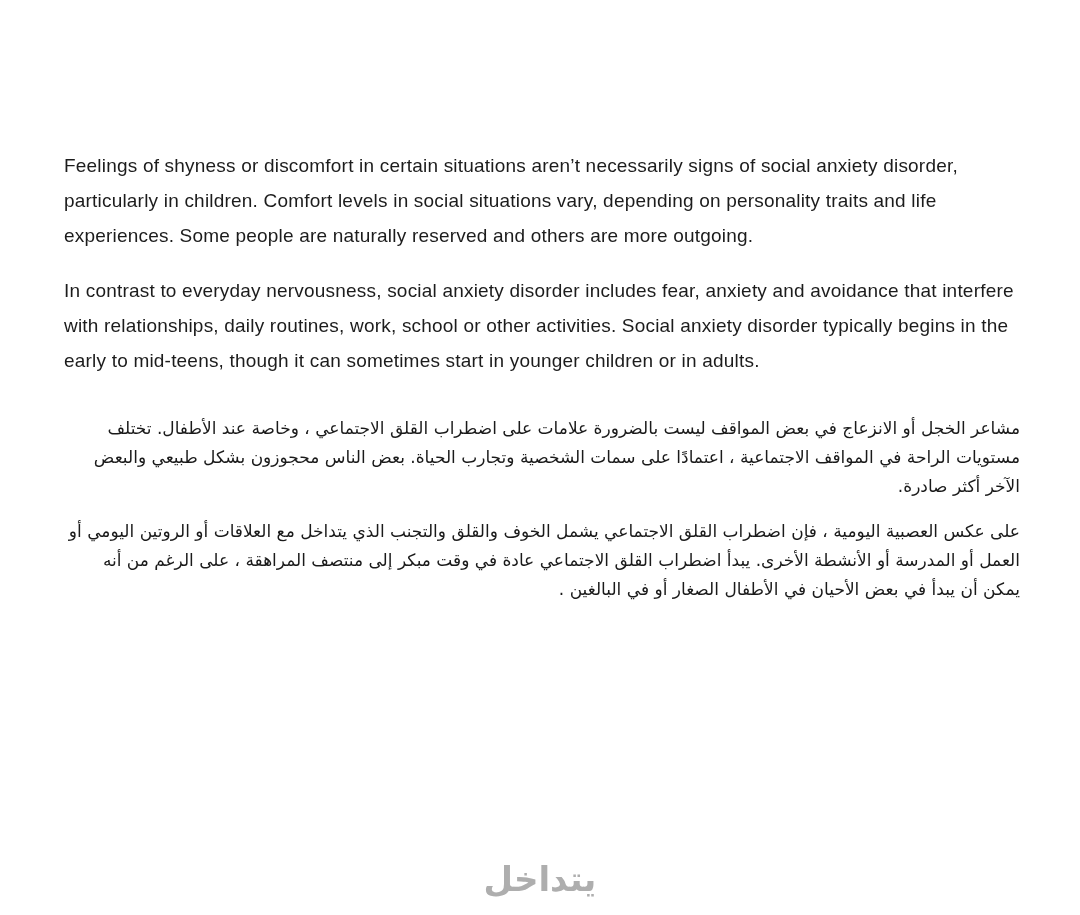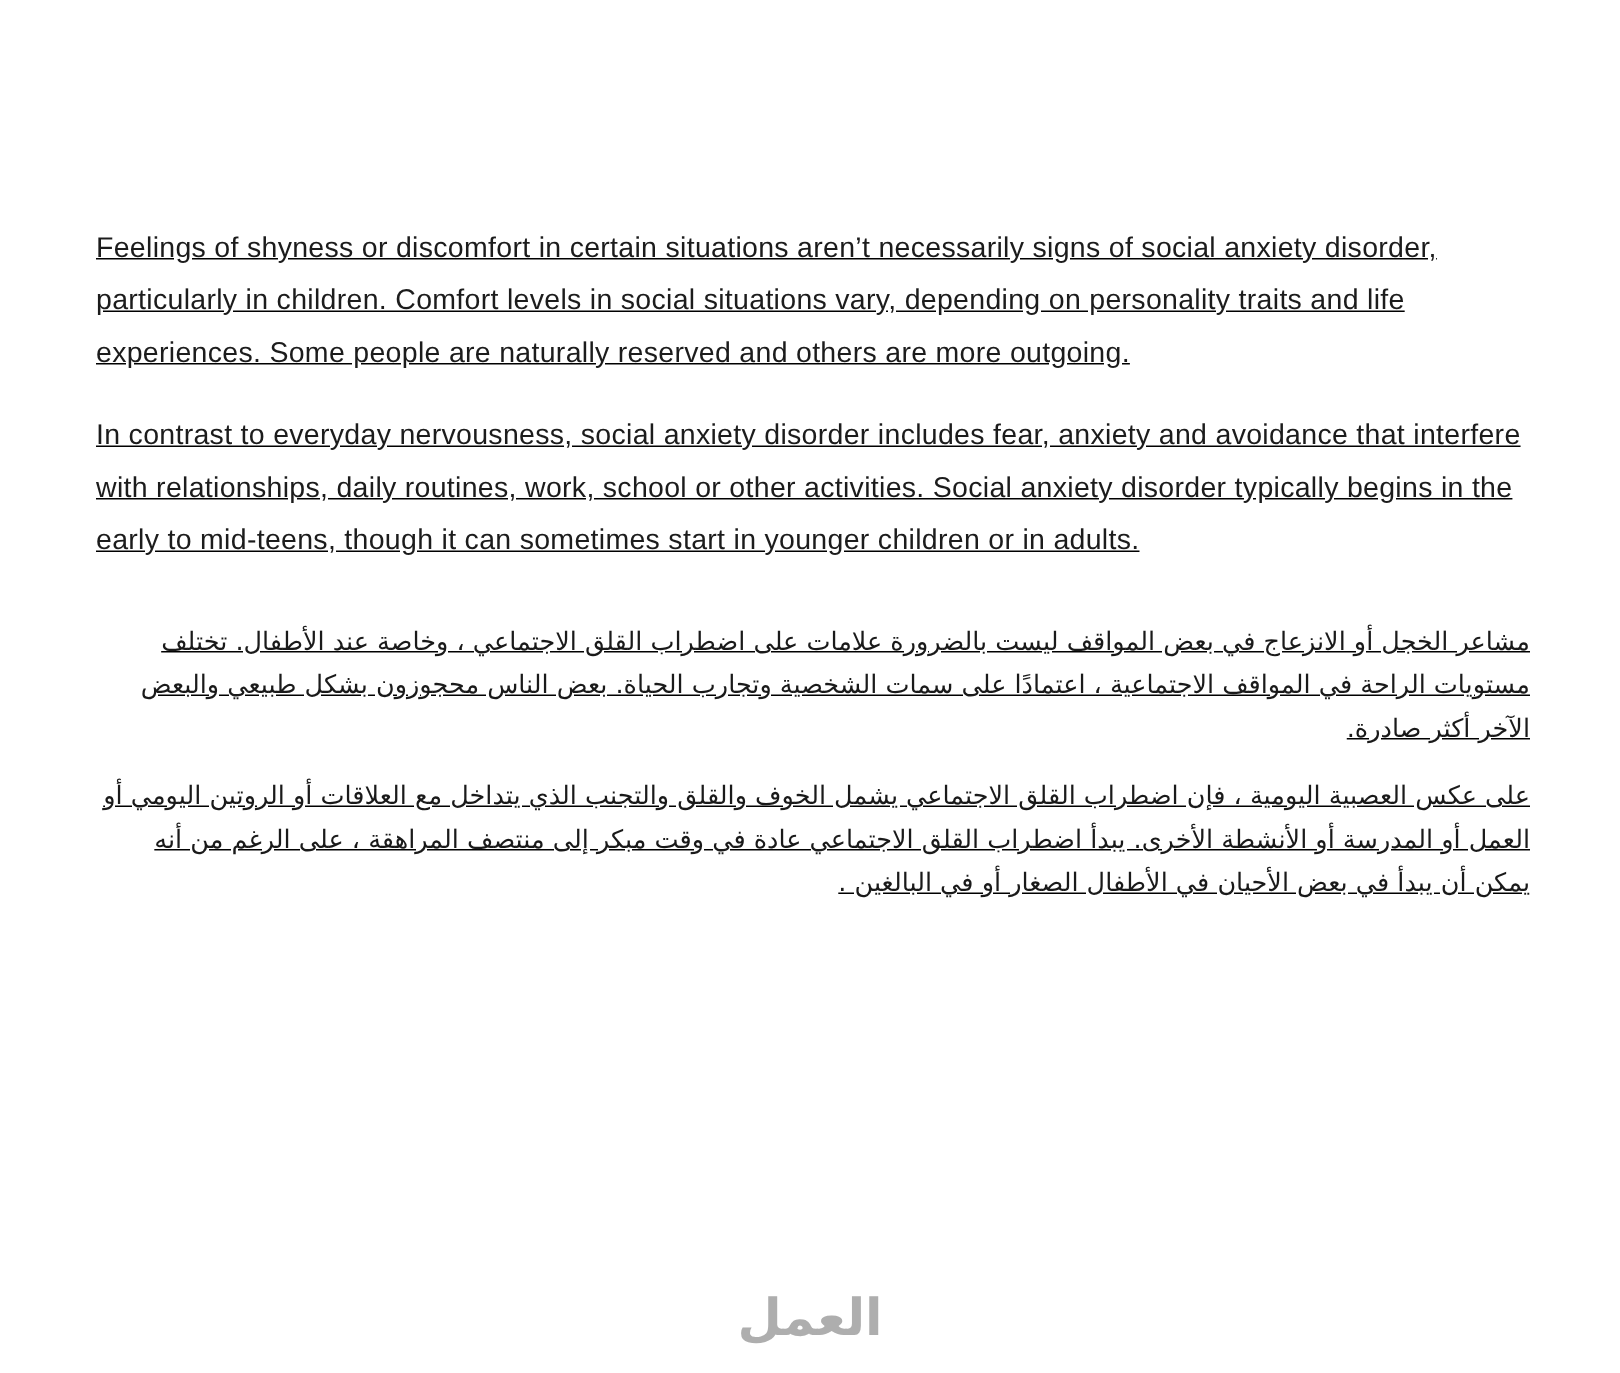--- a/index.html
+++ b/index.html
@@ -12,21 +12,20 @@
     background: #ffffff;
     position: relative;
     overflow: hidden;
   }
   .page {
     position: relative;
     width: 100%;
     height: 100%;
     box-sizing: border-box;
     padding: 148px 60px 16px 64px;
-    text-decoration: underline;
   }
   .english-section p {
     font-family: "Liberation Sans", sans-serif;
     font-size: 19px;
     line-height: 35px;
     color: #1c1c1c;
     margin: 0 0 20px 0;
     max-width: 958px;
     text-align: left;
     letter-spacing: 0.2px;
@@ -66,15 +65,15 @@
   <section class="english-section" dir="ltr">
     <p>Feelings of shyness or discomfort in certain situations aren’t necessarily signs of social anxiety disorder, particularly in children. Comfort levels in social situations vary, depending on personality traits and life experiences. Some people are naturally reserved and others are more outgoing.</p>
     <p>In contrast to everyday nervousness, social anxiety disorder includes fear, anxiety and avoidance that interfere with relationships, daily routines, work, school or other activities. Social anxiety disorder typically begins in the early to mid-teens, though it can sometimes start in younger children or in adults.</p>
   </section>
 
   <section class="arabic-section" dir="rtl" lang="ar">
     <p>مشاعر الخجل أو الانزعاج في بعض المواقف ليست بالضرورة علامات على اضطراب القلق الاجتماعي ، وخاصة عند الأطفال. تختلف مستويات الراحة في المواقف الاجتماعية ، اعتمادًا على سمات الشخصية وتجارب الحياة. بعض الناس محجوزون بشكل طبيعي والبعض الآخر أكثر صادرة.</p>
     <p>على عكس العصبية اليومية ، فإن اضطراب القلق الاجتماعي يشمل الخوف والقلق والتجنب الذي يتداخل مع العلاقات أو الروتين اليومي أو العمل أو المدرسة أو الأنشطة الأخرى. يبدأ اضطراب القلق الاجتماعي عادة في وقت مبكر إلى منتصف المراهقة ، على الرغم من أنه يمكن أن يبدأ في بعض الأحيان في الأطفال الصغار أو في البالغين .</p>
   </section>
 
-  <div class="watermark" lang="ar">العمل</div>
+  <div class="watermark" lang="ar">يتداخل</div>
 
 </div>
 
 </body></html>

